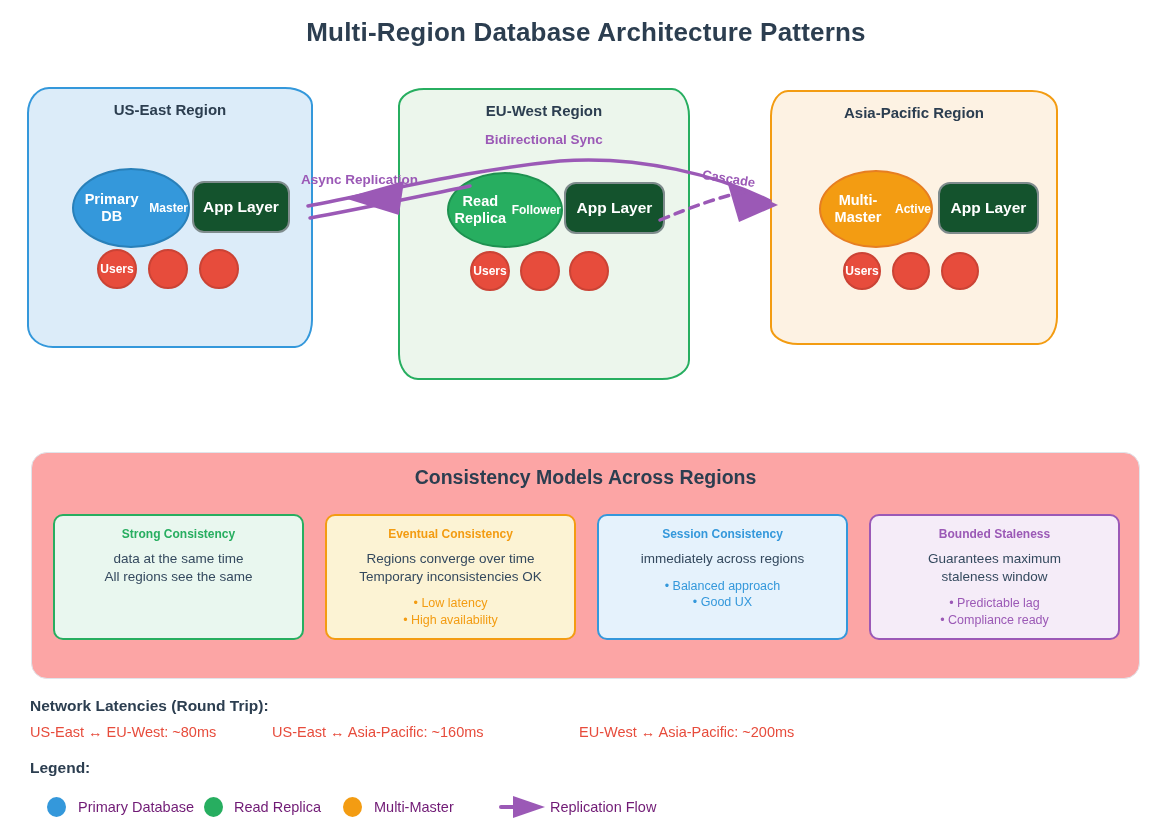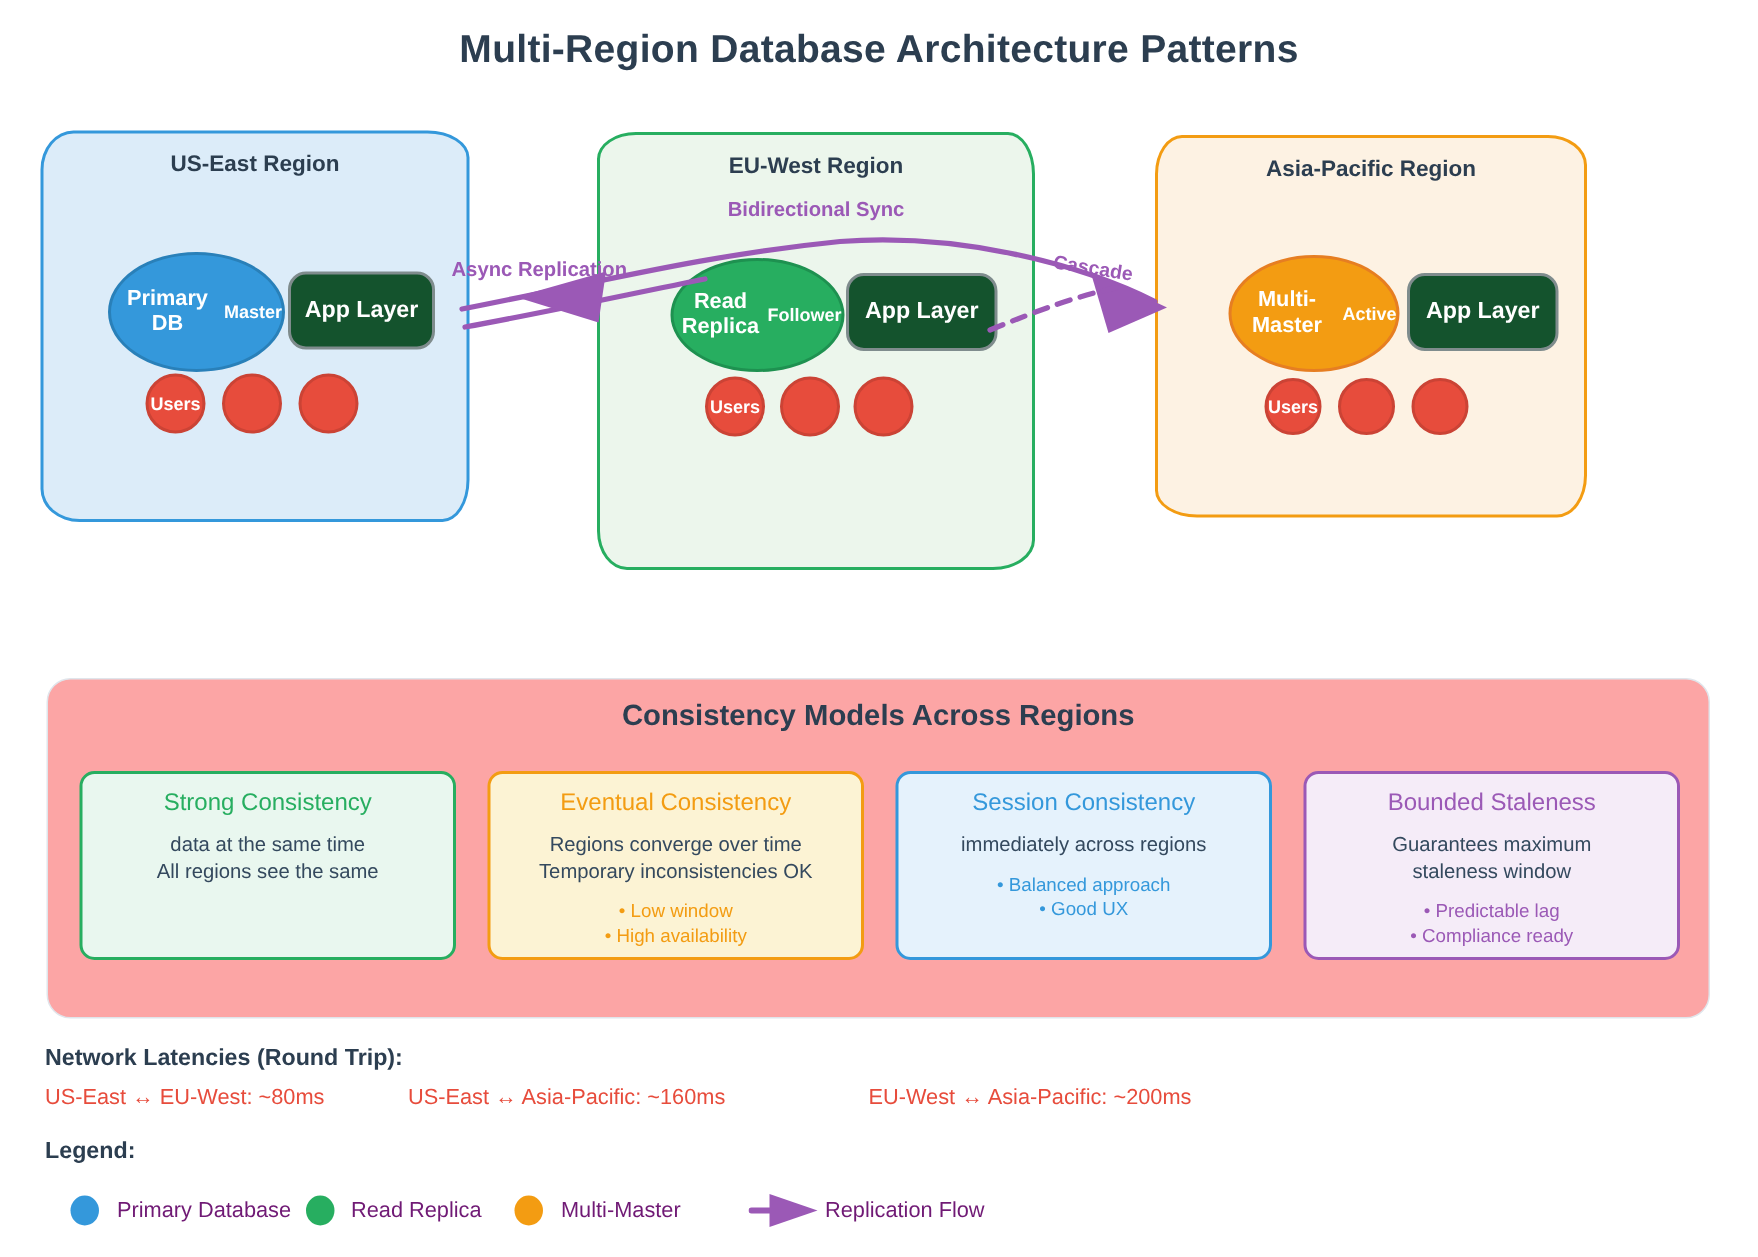--- a/index.html
+++ b/index.html
@@ -55,21 +55,21 @@
   .flow-async   { left:301px; top:172px; }
   .flow-cascade { left:702px; top:171px; font-size:13px; transform:rotate(9deg); }
 
   
   .panel { position:absolute; left:31px; top:440px; width:1109px; height:227px;
            background:#fca5a5; border:1.5px solid #e0e5eb; border-radius:16px; box-sizing:border-box;margin-top:12px; }
   .panel-title { position:absolute; top:13px; left:0; width:100%; text-align:center;
                  font-size:19.5px; font-weight:bold; color:#2c3e50; }
   .cards { position:absolute; left:21px; right:19px; top:61px; display:flex; gap:21px; }
   .card { flex:1; height:126px; border-radius:10px; border:2px solid; box-sizing:border-box; text-align:center; }
-  .card-title   { margin-top:11px; font-size:16px; font-weight:normal; }
+  .card-title   { margin-top:11px; font-size:12px; font-weight:bold; }
   .card-lines   { margin-top:9px;  font-size:13.5px; color:#34495e; line-height:17.5px; }
   .card-bullets { margin-top:10px; font-size:12.5px; line-height:16.5px; }
   .card-strong   { background:#e9f7ef; border-color:#27ae60; }
   .card-strong   .card-title, .card-strong   .card-bullets { color:#27ae60; }
   .card-eventual { background:#fcf3d4; border-color:#f39c12; }
   .card-eventual .card-title, .card-eventual .card-bullets { color:#f39c12; }
   .card-session  { background:#e5f2fc; border-color:#3498db; }
   .card-session  .card-title, .card-session  .card-bullets { color:#3498db; }
   .card-bounded  { background:#f5ecf8; border-color:#9b59b6; }
   .card-bounded  .card-title, .card-bounded  .card-bullets { color:#9b59b6; }
@@ -160,21 +160,21 @@
         </div>
       </div>
 
       <div class="card card-eventual">
         <div class="card-title">Eventual Consistency</div>
         <div class="card-lines">
           <div>Regions converge over time</div>
           <div>Temporary inconsistencies OK</div>
         </div>
         <div class="card-bullets">
-          <div>• Low window</div>
+          <div>• Low latency</div>
           <div>• High availability</div>
         </div>
       </div>
 
       <div class="card card-session">
         <div class="card-title">Session Consistency</div>
         <div class="card-lines">
           <div>immediately across regions</div>
         </div>
         <div class="card-bullets">

